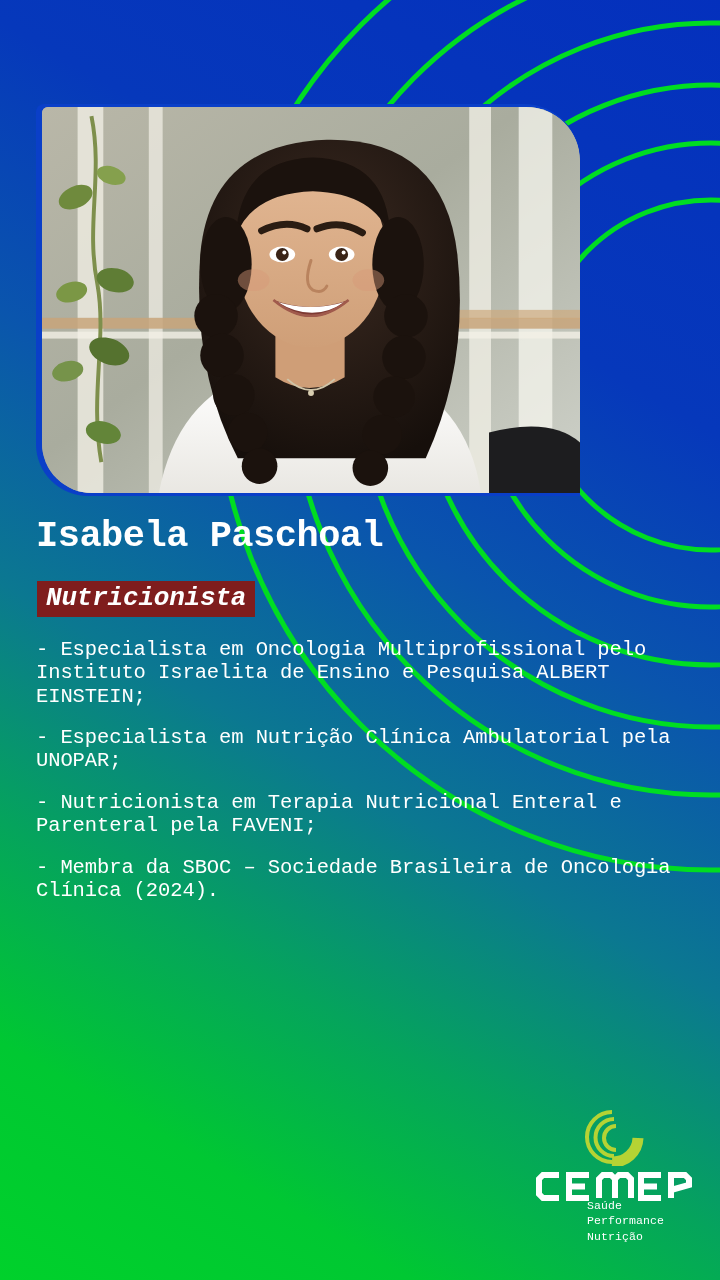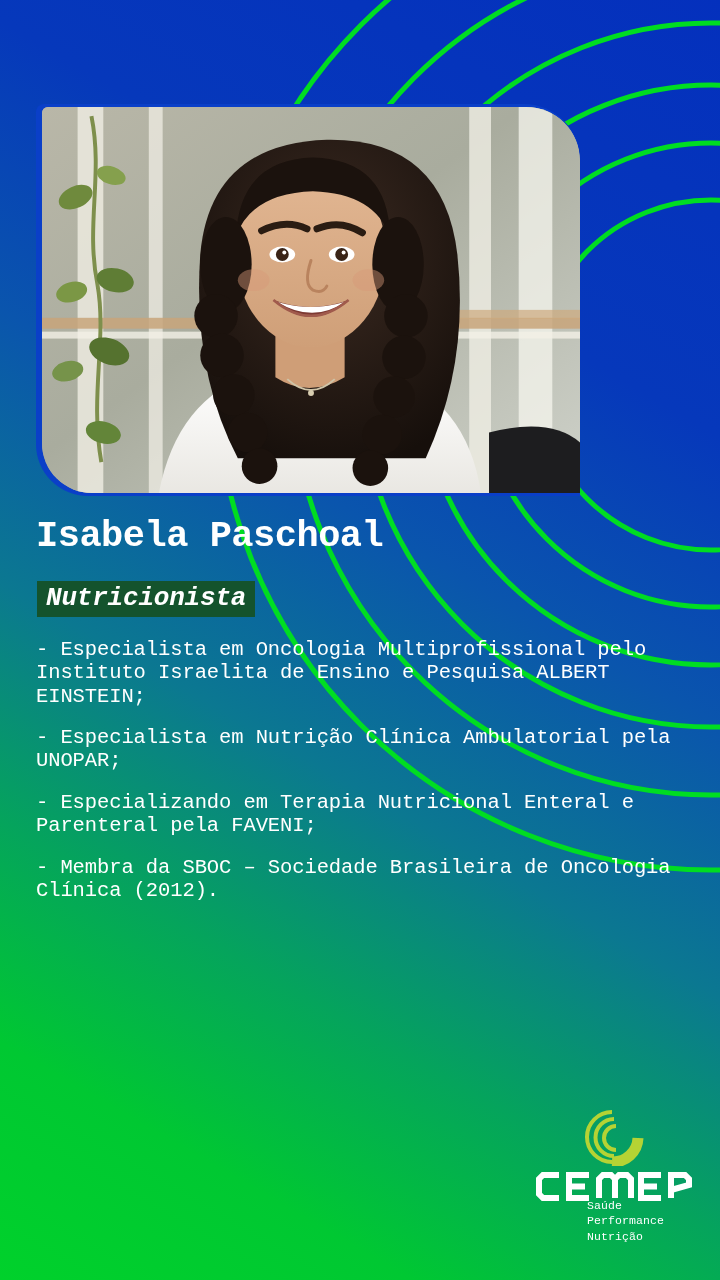--- a/index.html
+++ b/index.html
@@ -68,21 +68,21 @@
     font-size: 37px;
     font-weight: 700;
     color: #ffffff;
     letter-spacing: -0.5px;
     line-height: 1;
   }
   .role-badge {
     position: absolute;
     left: 37px;
     top: 581px;
-    background: #14532d;
+    background: #7f1d1d;
     color: #ffffff;
     font-size: 26px;
     font-weight: 700;
     font-style: italic;
     padding: 4px 9px 6px 9px;
     line-height: 1;
     letter-spacing: -0.2px;
   }
   .credentials {
     position: absolute;
@@ -240,22 +240,22 @@
     </div>
   </div>
 
   <div class="name">Isabela Paschoal</div>
 
   <div class="role-badge">Nutricionista</div>
 
   <div class="credentials">
     <div class="cred-item">- Especialista em Oncologia Multiprofissional pelo Instituto Israelita de Ensino e Pesquisa ALBERT EINSTEIN;</div>
     <div class="cred-item">- Especialista em Nutrição Clínica Ambulatorial pela UNOPAR;</div>
-    <div class="cred-item">- Especializando em Terapia Nutricional Enteral e Parenteral pela FAVENI;</div>
-    <div class="cred-item">- Membra da SBOC – Sociedade Brasileira de Oncologia Clínica (2012).</div>
+    <div class="cred-item">- Nutricionista em Terapia Nutricional Enteral e Parenteral pela FAVENI;</div>
+    <div class="cred-item">- Membra da SBOC – Sociedade Brasileira de Oncologia Clínica (2024).</div>
   </div>
 
   <div class="logo">
     <svg class="logo-mark" viewBox="0 0 62 58">
       <g fill="none" stroke="#b5d334" stroke-linecap="butt">
         <path d="M30 4 A25 25 0 1 0 30 54" stroke-width="4"></path>
         <path d="M32 11 A18.5 18.5 0 1 0 32 48" stroke-width="4"></path>
         <path d="M34 18 A12 12 0 1 0 34 42" stroke-width="4"></path>
         <path d="M56 30 A25 25 0 0 1 30 54" stroke-width="11"></path>
       </g>

